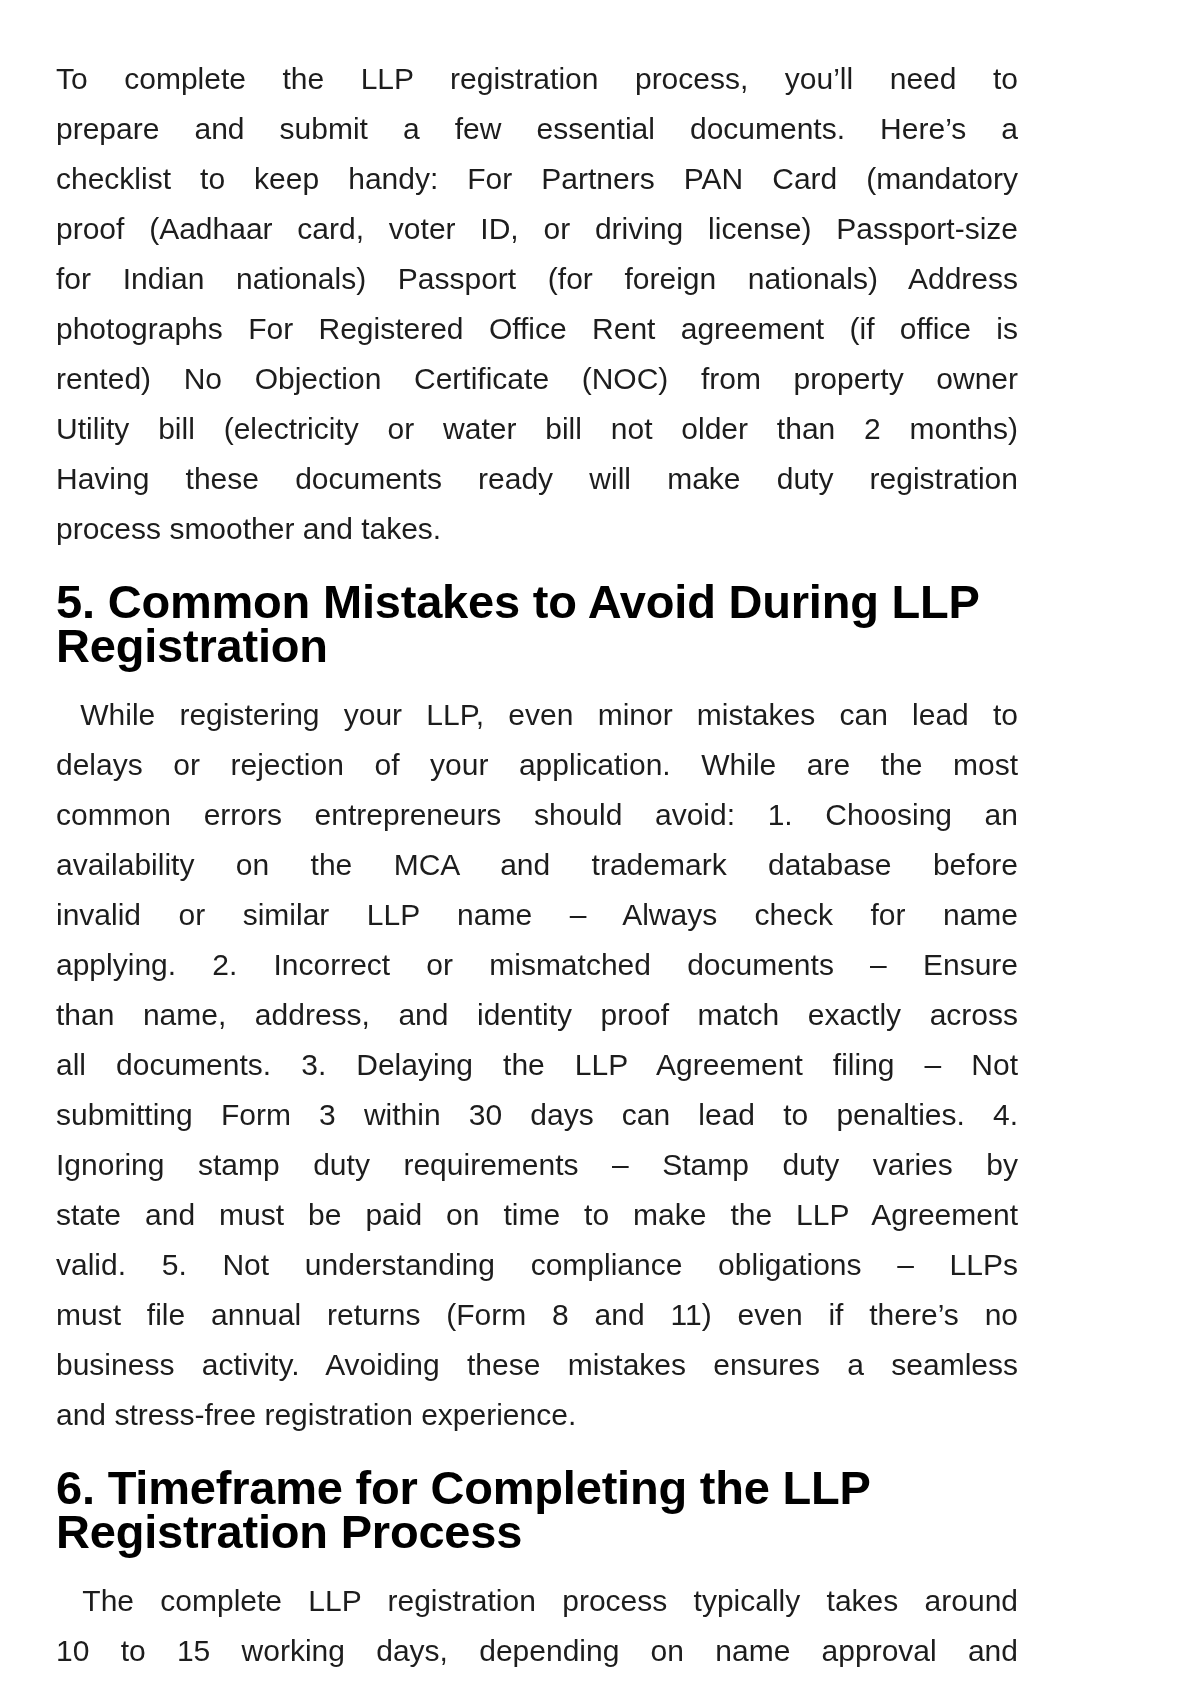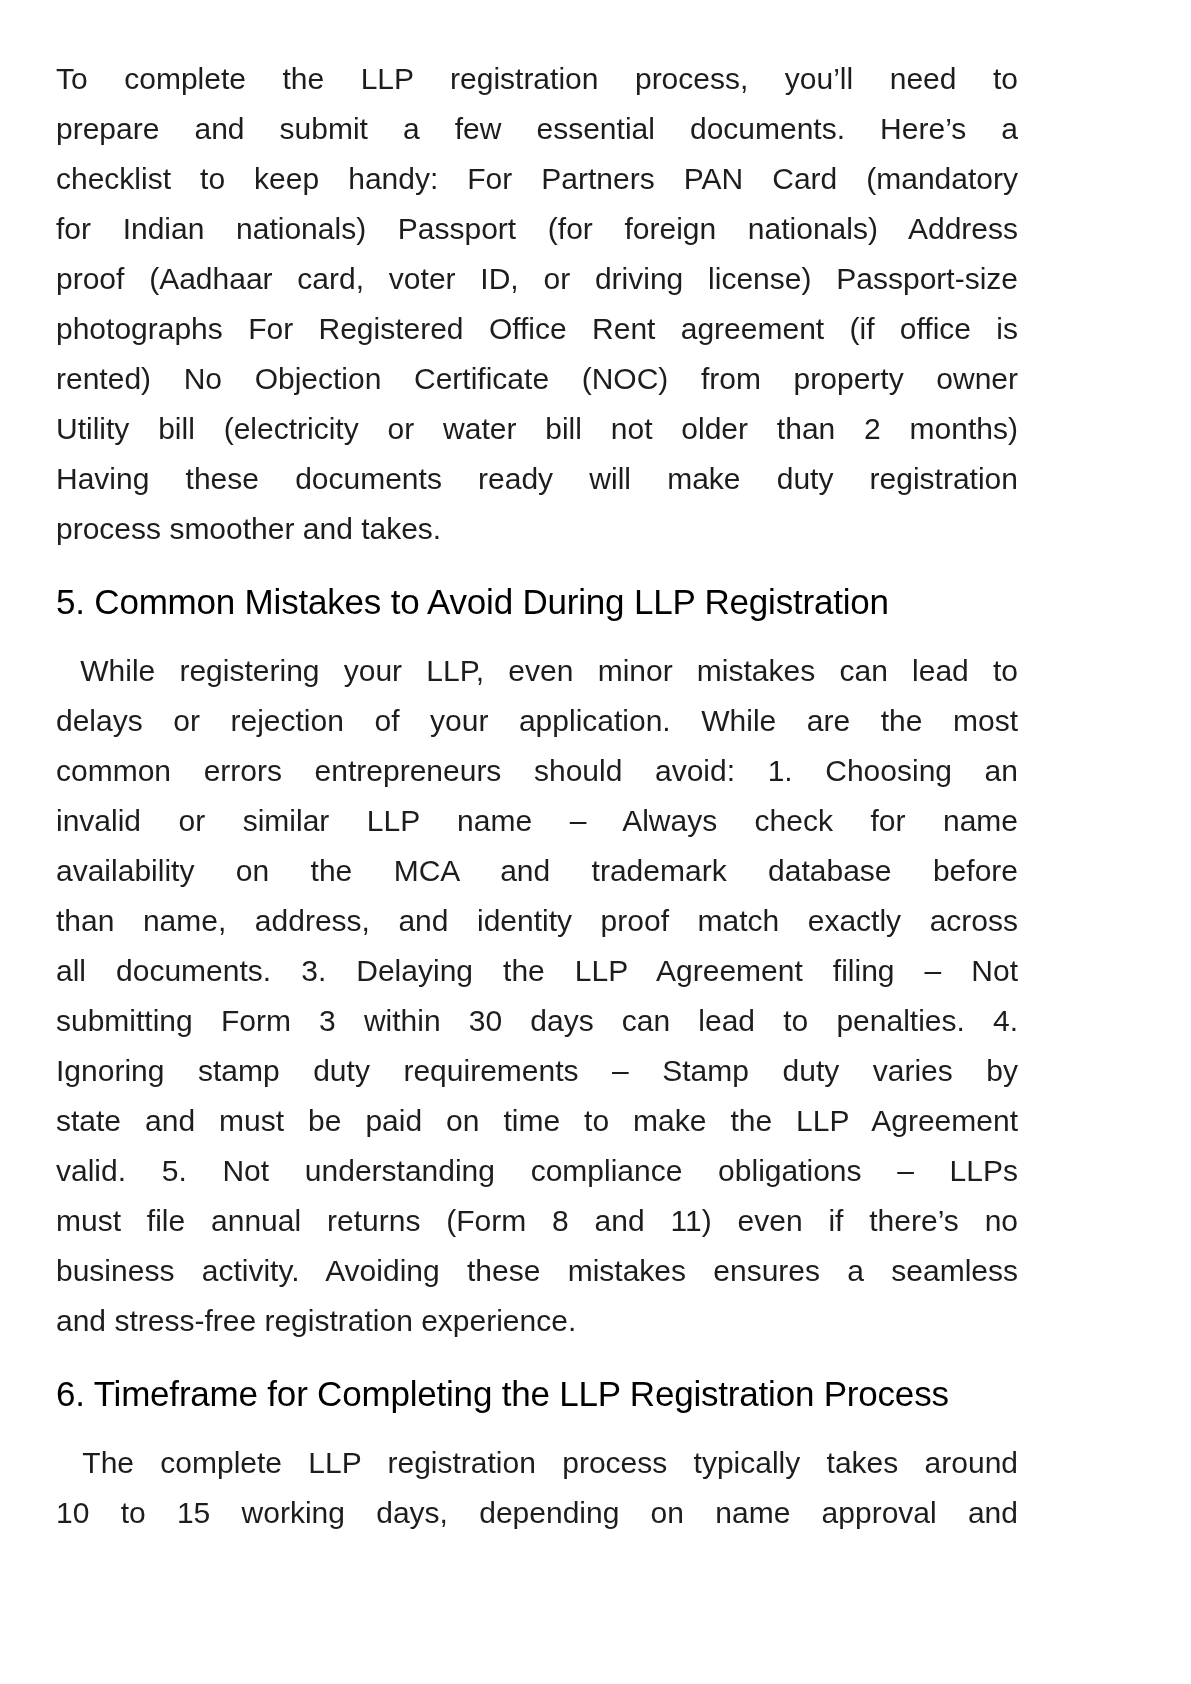--- a/index.html
+++ b/index.html
@@ -26,51 +26,52 @@
   }
   .line {
     text-align: justify;
     text-align-last: justify;
   }
   .line.last {
     text-align-last: left;
   }
   .heading {
     margin: 0 0 22px 0;
-    font-size: 35px;
+    font-size: 47px;
     line-height: 44px;
-    font-weight: 400;
+    font-weight: 700;
     color: #000000;
     letter-spacing: -0.2px;
   }
 </style>
 </head>
 <body>
 
 <main class="page">
   <article id="doc-root">
       <div class="para">
         <div class="line">To complete the LLP registration process, you’ll need to</div>
         <div class="line">prepare and submit a few essential documents. Here’s a</div>
         <div class="line">checklist to keep handy: For Partners PAN Card (mandatory</div>
+        <div class="line">proof (Aadhaar card, voter ID, or driving license) Passport-size</div>
         <div class="line">for Indian nationals) Passport (for foreign nationals) Address</div>
-        <div class="line">proof (Aadhaar card, voter ID, or driving license) Passport-size</div>
         <div class="line">photographs For Registered Office Rent agreement (if office is</div>
         <div class="line">rented) No Objection Certificate (NOC) from property owner</div>
         <div class="line">Utility bill (electricity or water bill not older than 2 months)</div>
         <div class="line">Having these documents ready will make duty registration</div>
         <div class="line last">process smoother and takes.</div>
       </div>
       <h2 class="heading">5. Common Mistakes to Avoid During LLP Registration</h2>
       <div class="para">
         <div class="line">&nbsp;While registering your LLP, even minor mistakes can lead to</div>
         <div class="line">delays or rejection of your application. While are the most</div>
         <div class="line">common errors entrepreneurs should avoid: 1. Choosing an</div>
+        <div class="line">availability on the MCA and trademark database before</div>
         <div class="line">invalid or similar LLP name – Always check for name</div>
-        <div class="line">availability on the MCA and trademark database before</div>
+        <div class="line">applying. 2. Incorrect or mismatched documents – Ensure</div>
         <div class="line">than name, address, and identity proof match exactly across</div>
         <div class="line">all documents. 3. Delaying the LLP Agreement filing – Not</div>
         <div class="line">submitting Form 3 within 30 days can lead to penalties. 4.</div>
         <div class="line">Ignoring stamp duty requirements – Stamp duty varies by</div>
         <div class="line">state and must be paid on time to make the LLP Agreement</div>
         <div class="line">valid. 5. Not understanding compliance obligations – LLPs</div>
         <div class="line">must file annual returns (Form 8 and 11) even if there’s no</div>
         <div class="line">business activity. Avoiding these mistakes ensures a seamless</div>
         <div class="line last">and stress-free registration experience.</div>
       </div>

